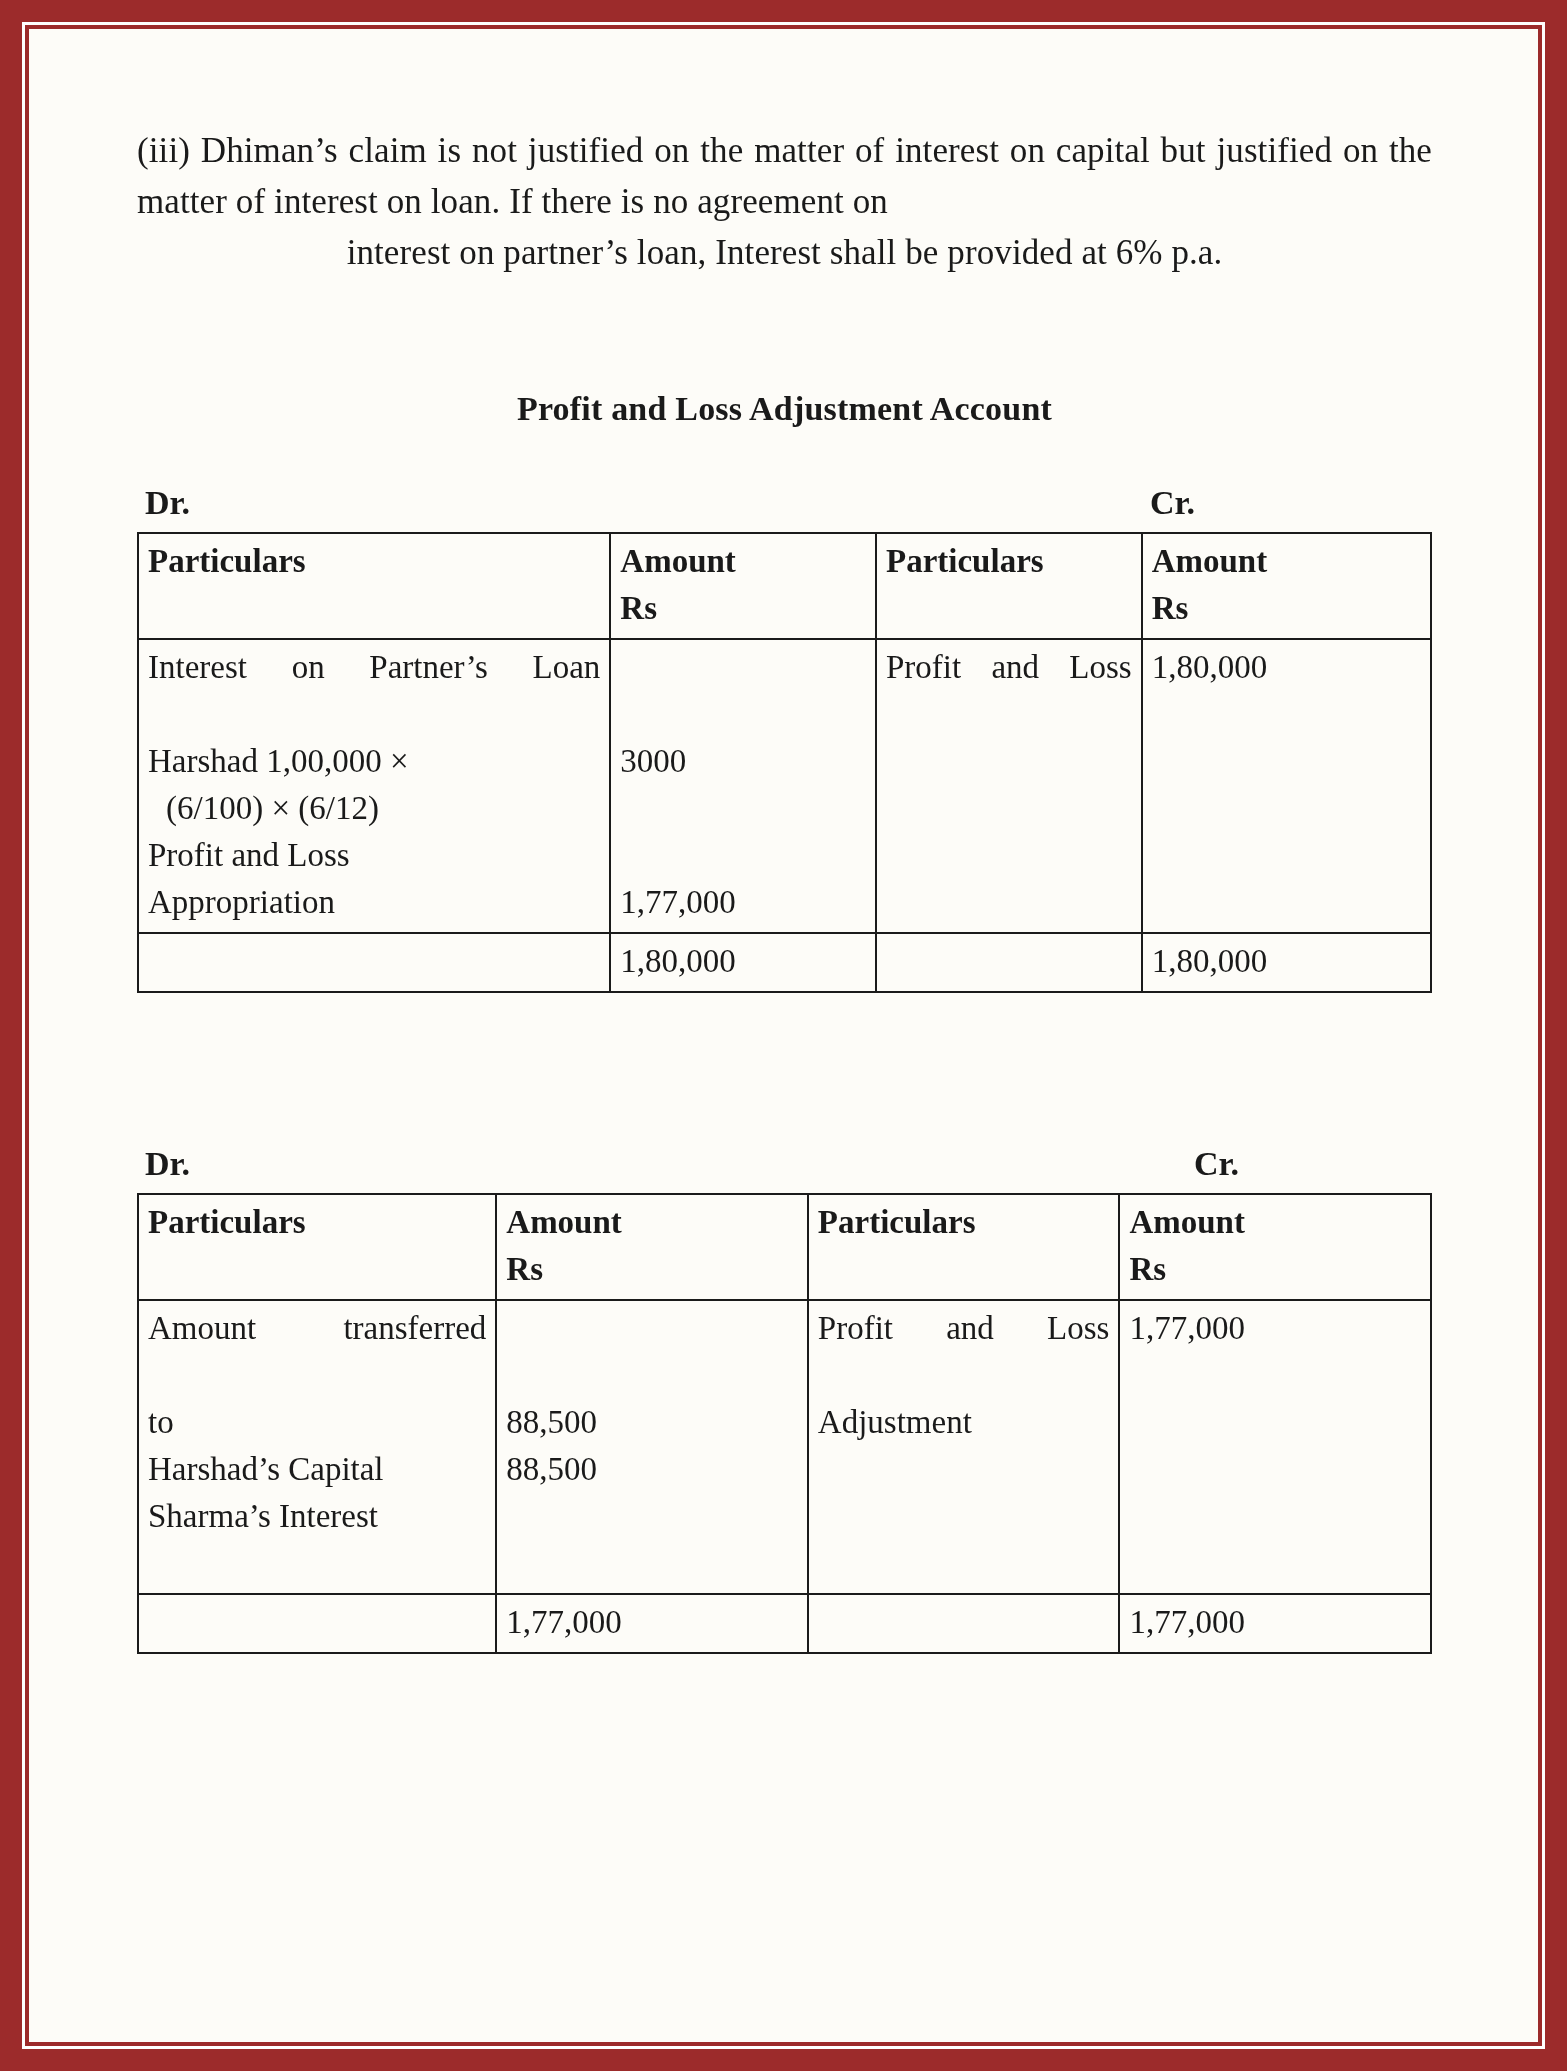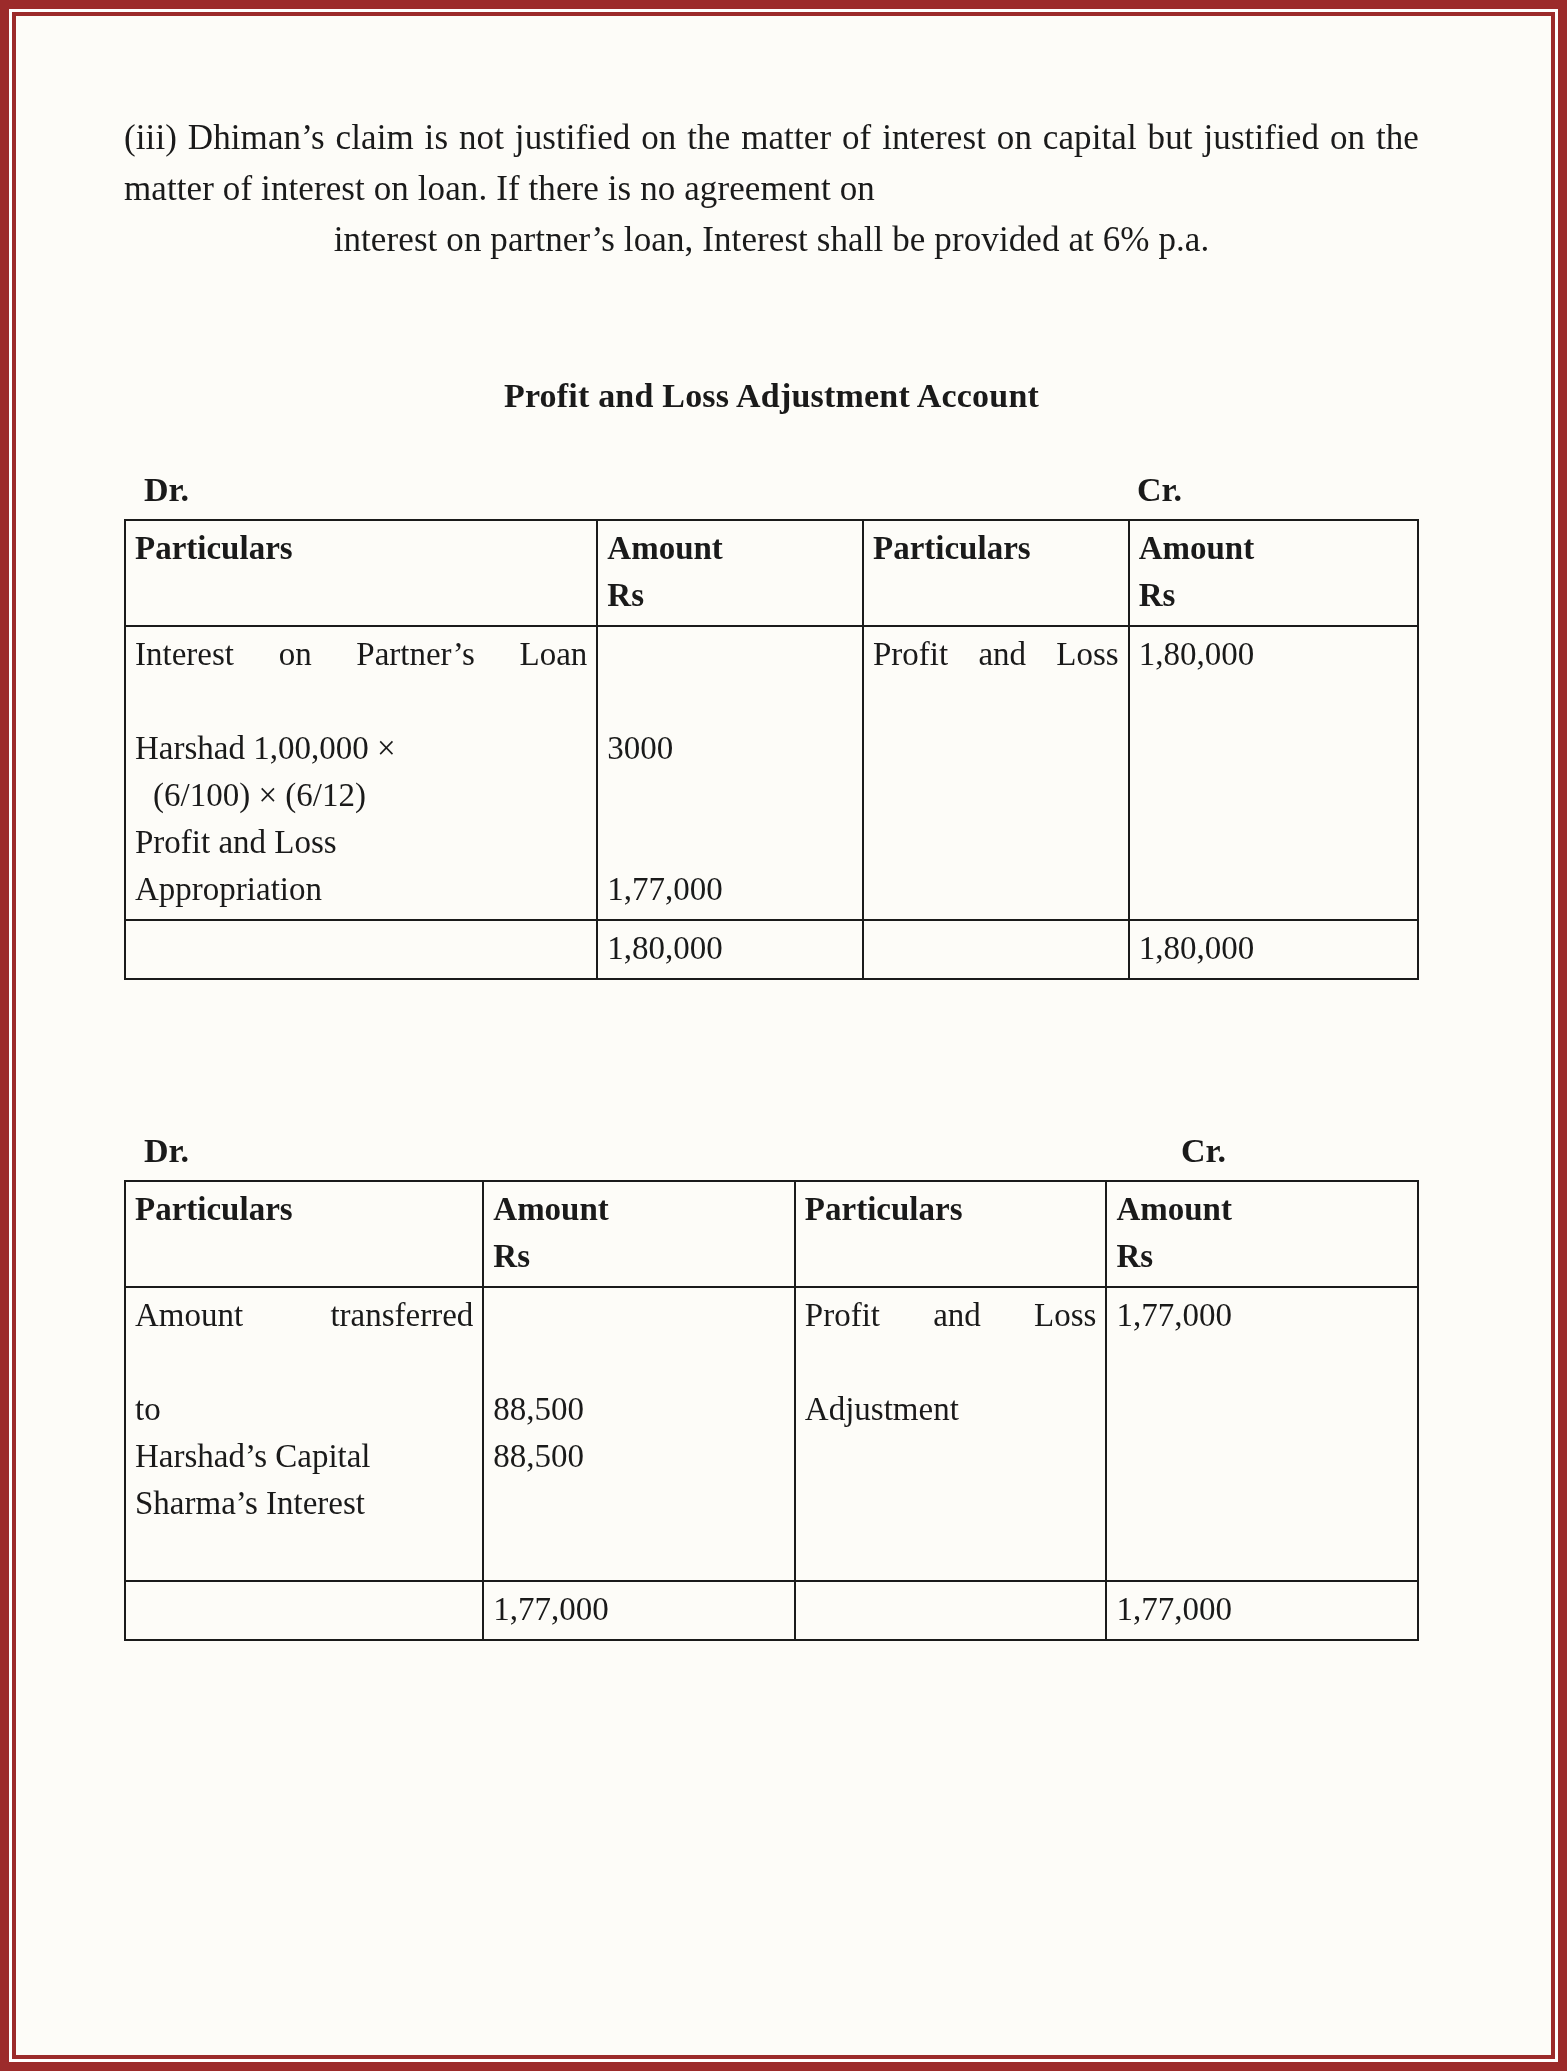--- a/index.html
+++ b/index.html
@@ -13,21 +13,21 @@
     font-family: "Liberation Serif", "DejaVu Serif", serif;
     color: #1a1a1a;
     overflow: hidden;
   }
 
   
   .page-frame {
     position: absolute;
     inset: 0;
     background: #9c2b2b;
-    padding: 9px;
+    padding: 22px;
     box-sizing: border-box;
   }
   .page-frame-inner {
     width: 100%;
     height: 100%;
     box-sizing: border-box;
     border: 3px solid #ffffff;
     background: #9c2b2b;
     padding: 4px;
   }
@@ -64,21 +64,21 @@
     font-size: 34px;
     letter-spacing: 0.2px;
   }
 
   .drcr {
     display: flex;
     justify-content: space-between;
     font-size: 34px;
     font-weight: bold;
   }
-  .drcr .dr { margin-left: 20px; }
+  .drcr .dr { margin-left: 8px; }
   .drcr.t1 .cr { margin-right: 237px; }
   .drcr.t2 .cr { margin-right: 193px; }
 
   table.acct {
     border-collapse: collapse;
     width: 1295px;
     table-layout: fixed;
     font-size: 33px;
     line-height: 47px;
   }

